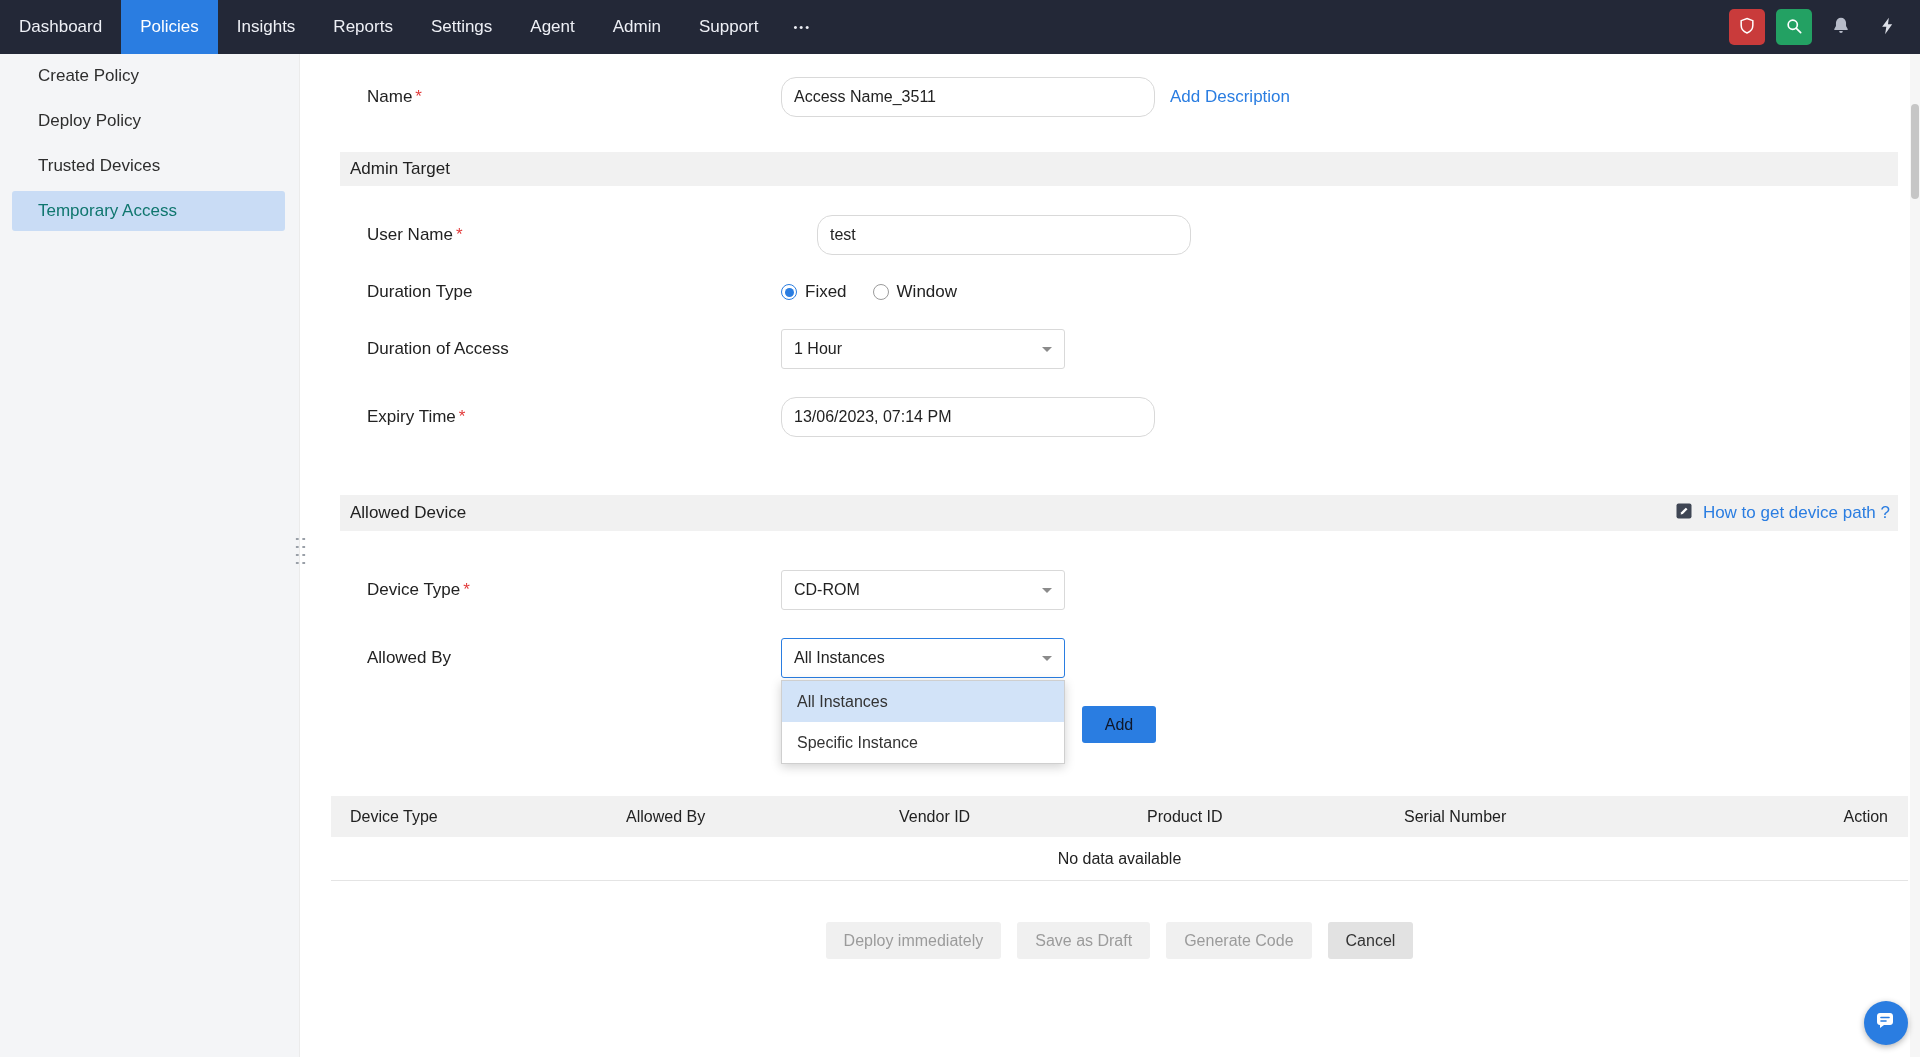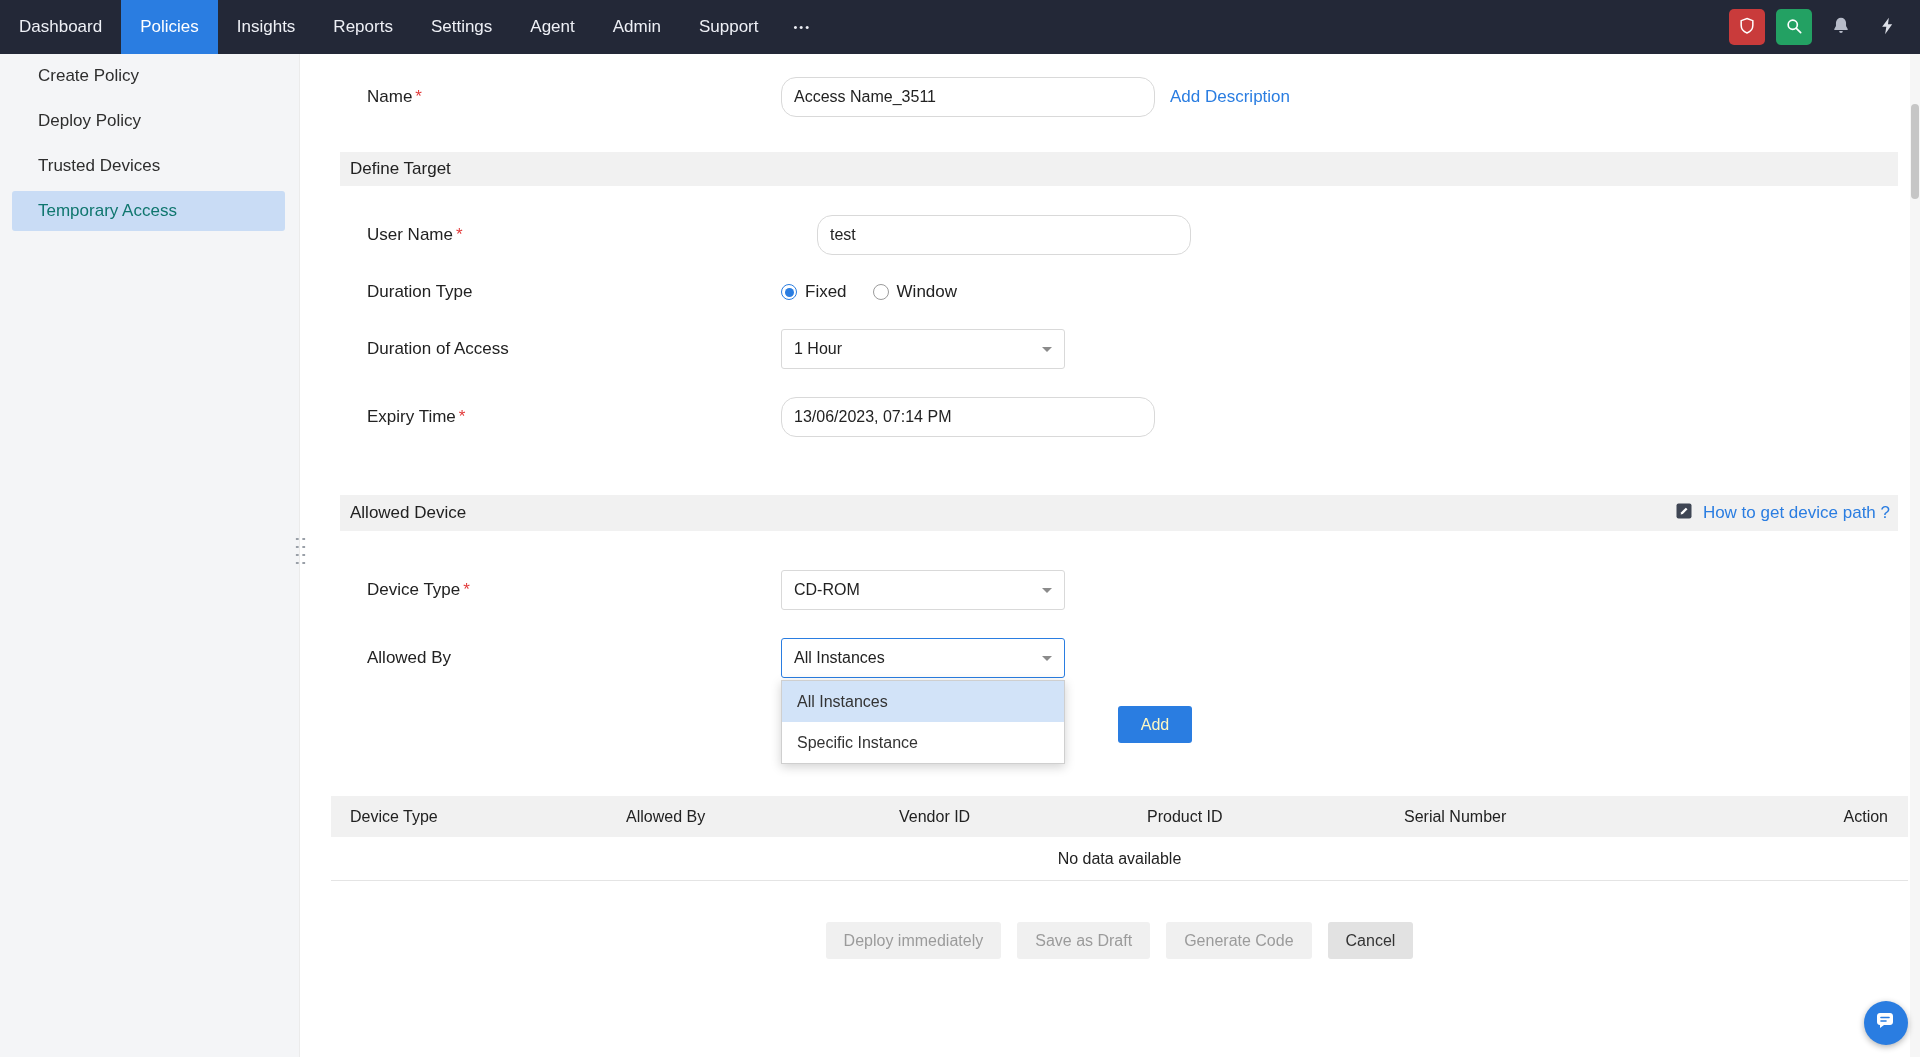--- a/index.html
+++ b/index.html
@@ -100,22 +100,22 @@
   }
 
   .dropdown-menu {
     position:absolute; left:441px; top:42px; width:284px; background:#fff;
     border:1px solid #cfcfcf; box-shadow:0 3px 10px rgba(0,0,0,.18); z-index:22;
   }
   .menu-option { height:41px; display:flex; align-items:center; padding-left:15px; font-size:16px; color:#333; cursor:pointer; }
   .menu-option.highlight { background:#d2e3f8; }
 
   .add-btn {
-    width:74px; height:37px; background:#2a7de1; color:#fef9c3; border:none; border-radius:3px;
-    font-size:16px; font-family:inherit; cursor:pointer;margin-left:36px;
+    width:74px; height:37px; background:#2a7de1; color:#0f172a; border:none; border-radius:3px;
+    font-size:16px; font-family:inherit; cursor:pointer;
   }
 
   
   .table-area { margin-left:31px; width:1577px; margin-top:53px; }
   .thead { display:flex; align-items:center; background:#f1f1f1; height:41px; font-size:16px; color:#222; }
   .th { flex:none; }
   .th1 { width:295px; padding-left:19px; }
   .th2 { width:273px; }
   .th3 { width:248px; }
   .th4 { width:257px; }
@@ -206,21 +206,21 @@
 
     <div class="row row-name">
       <div class="flabel">
         <span>Name</span><span class="req">*</span>
       </div>
       <input class="text-input" type="text" value="Access Name_3511" style="">
       <a class="link">Add Description</a>
     </div>
 
     <div class="section-band band-define">
-      <span>Define Target</span>
+      <span>Admin Target</span>
     </div>
 
 
     <div class="row row-user">
       <div class="flabel">
         <span>User Name</span><span class="req">*</span>
       </div>
       <input class="text-input" type="text" value="test" style="">
     </div>
 

